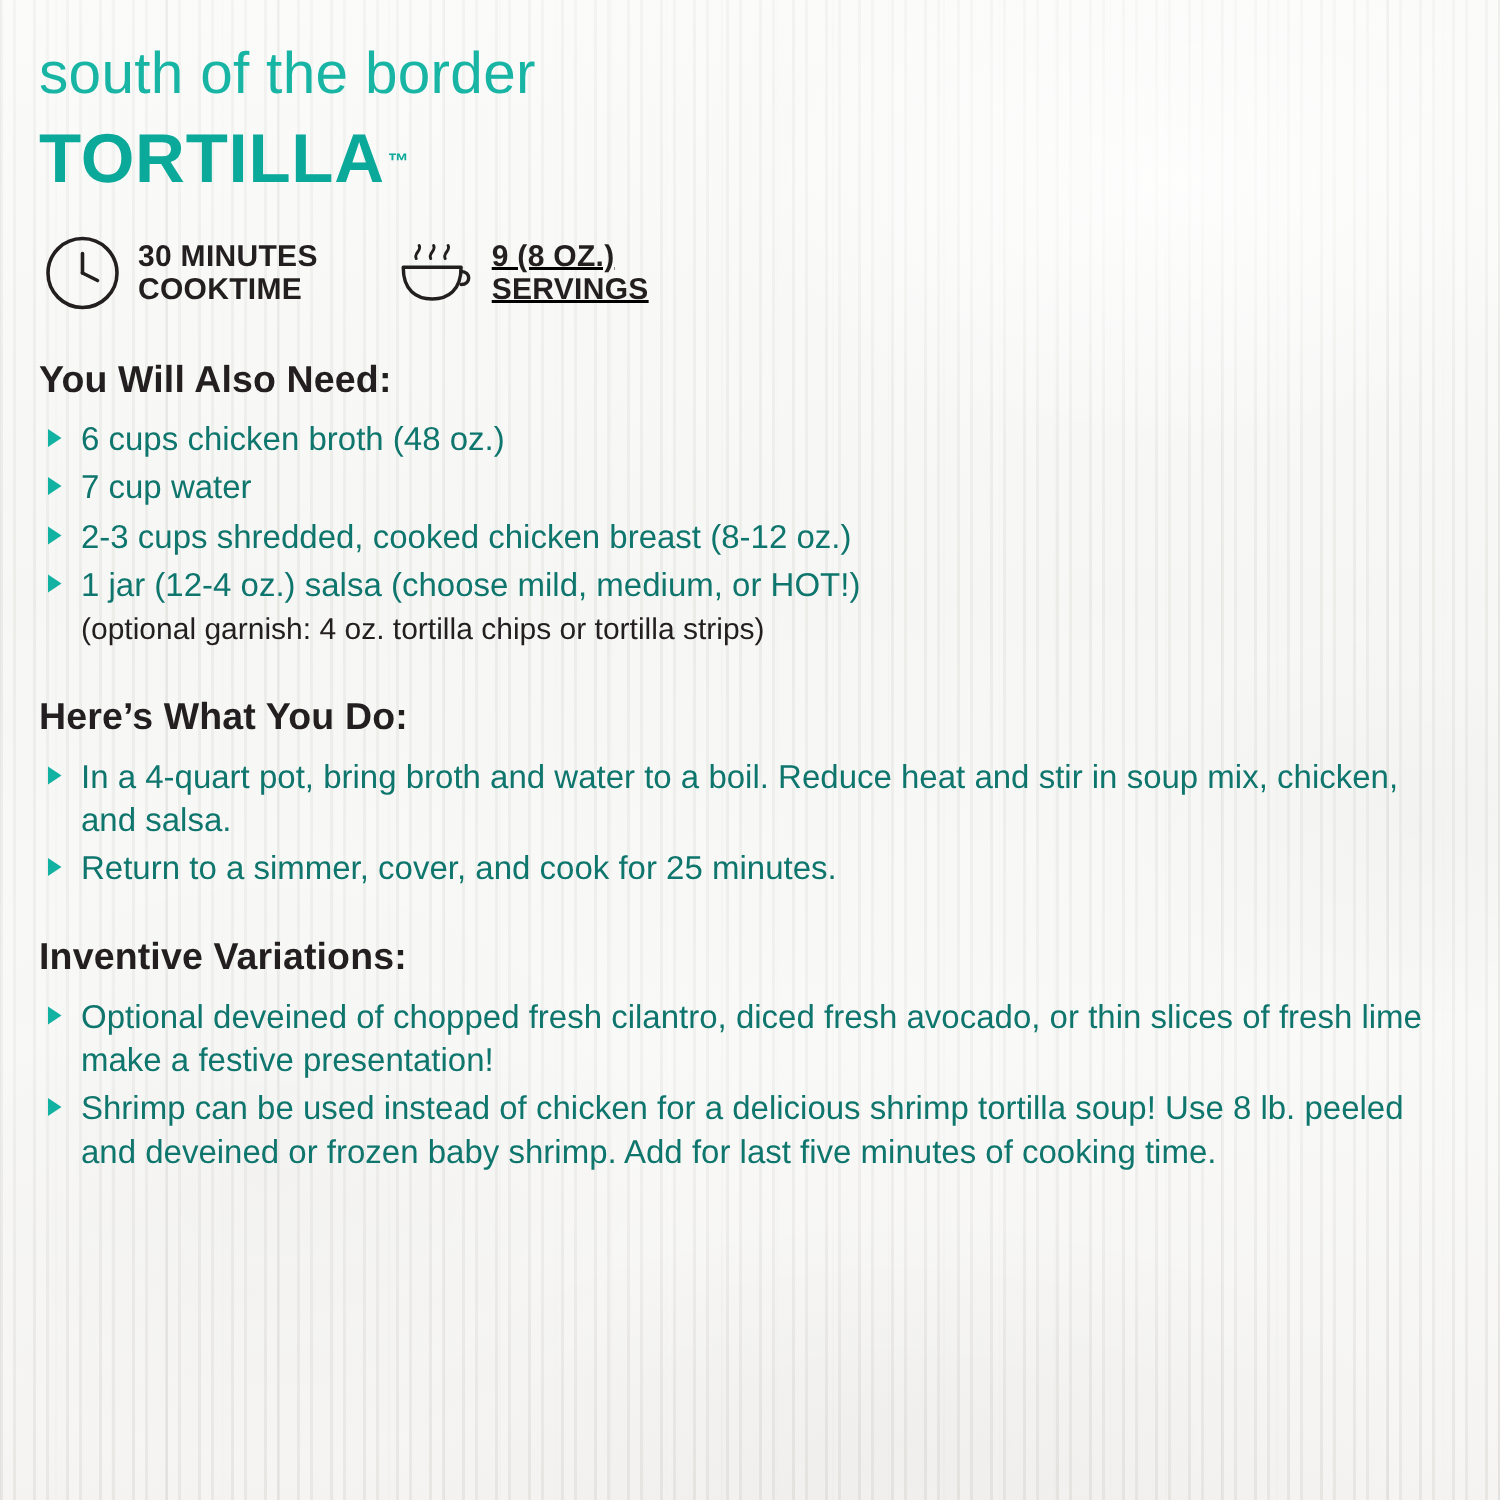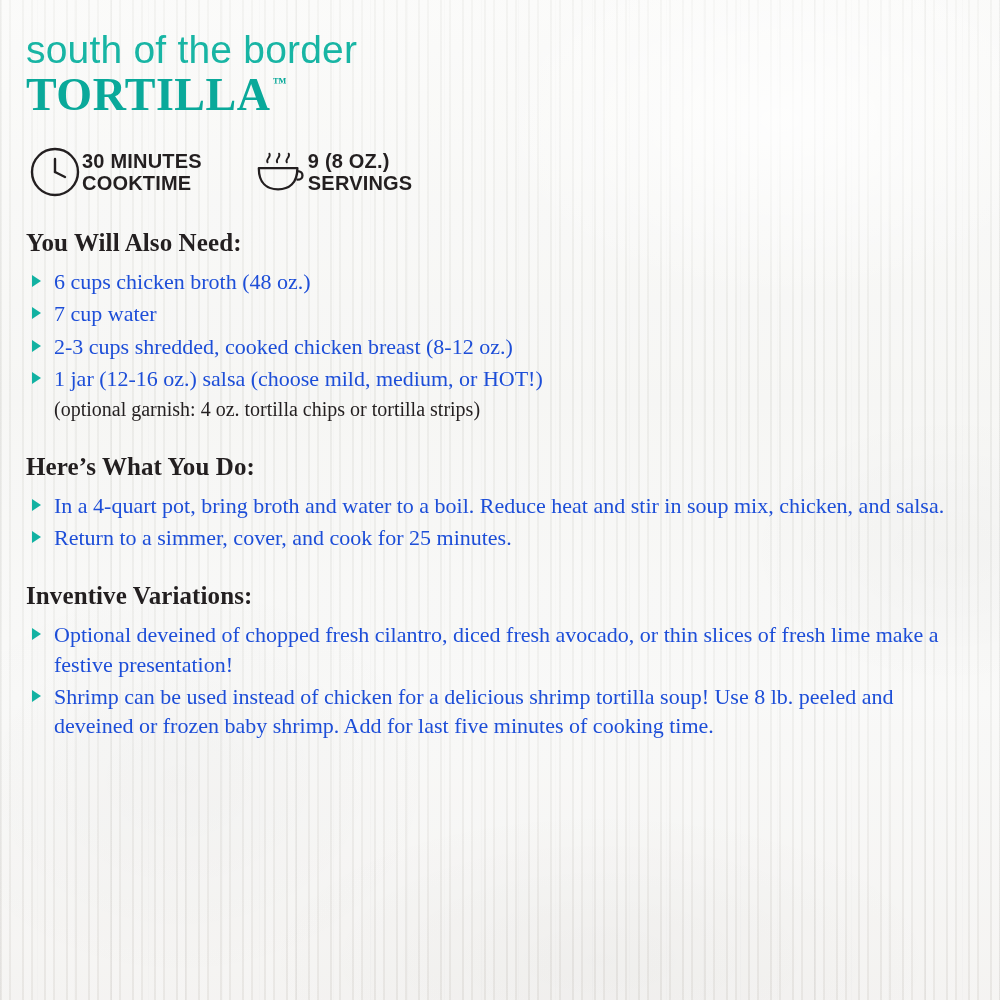--- a/index.html
+++ b/index.html
@@ -59,23 +59,22 @@
   
   .brand-sub {
     color: #18b5a4;
     font-size: 39px;
     letter-spacing: 0.2px;
     line-height: 1.05;
     font-weight: 400;
   }
   .brand-main {
     display: flex;
-    align-items: flex-start;
-    margin-top: 0;
-    font-family: Liberation Serif, serif;
+    align-items: center;
+    margin-top: 10px;
   }
   .brand-title {
     color: #0aa99a;
     font-size: 46px;
     font-weight: bold;
     letter-spacing: 0.5px;
     line-height: 1.05;
   }
   .brand-tm {
     color: #0aa99a;
@@ -89,55 +88,56 @@
   .meta-row {
     display: flex;
     align-items: center;
     margin-top: 26px;
     margin-left: 2px;
   }
   .meta-item {
     display: flex;
     align-items: center;
   }
-  .meta-item + .meta-item { margin-left: 52px; }
+  .meta-item + .meta-item { margin-left: 52px; text-decoration: underline; }
   .meta-icon {
     width: 54px;
     height: 54px;
     display: flex;
     align-items: center;
     justify-content: center;
     flex: 0 0 auto;
   }
   .meta-text {
+    margin-left: 10px;
     color: #231f20;
     font-size: 20px;
     font-weight: bold;
     line-height: 1.12;
     letter-spacing: 0.2px;
   }
 
   
-  .section { margin-top: 30px; font-family: Liberation Serif, serif; }
+  .section { margin-top: 30px; }
   .section-title {
     color: #231f20;
     font-size: 25px;
     font-weight: bold;
     margin-bottom: 10px;
     letter-spacing: 0.1px;
   }
   ul.bullets {
     list-style: none;
     margin: 0;
     padding: 0;
   }
   ul.bullets li {
     position: relative;
     padding-left: 28px;
-    color: #1d4ed8;
+    color: #0f766e;
     font-size: 22px;
     line-height: 1.33;
     margin-bottom: 3px;
   }
   ul.bullets li .tri {
     position: absolute;
     left: 6px;
     top: 8px;
     width: 0;
     height: 0;
@@ -204,21 +204,21 @@
     </div>
 
   </div>
 
   <div class="section">
     <div class="section-title">You Will Also Need:</div>
     <ul class="bullets">
       <li><span class="tri"></span><span>6 cups chicken broth (48 oz.)</span></li>
       <li><span class="tri"></span><span>7 cup water</span></li>
       <li><span class="tri"></span><span>2-3 cups shredded, cooked chicken breast (8-12 oz.)</span></li>
-      <li><span class="tri"></span><span>1 jar (12-16 oz.) salsa (choose mild, medium, or HOT!)</span></li>
+      <li><span class="tri"></span><span>1 jar (12-4 oz.) salsa (choose mild, medium, or HOT!)</span></li>
     </ul>
     <div class="sub-line">(optional garnish: 4 oz. tortilla chips or tortilla strips)</div>
   </div>
 
   <div class="section s2">
     <div class="section-title">Here’s What You Do:</div>
     <ul class="bullets">
       <li><span class="tri"></span><span>In a 4-quart pot, bring broth and water to a boil. Reduce heat and stir in soup mix, chicken, and salsa.</span></li>
       <li><span class="tri"></span><span>Return to a simmer, cover, and cook for 25 minutes.</span></li>
     </ul>

